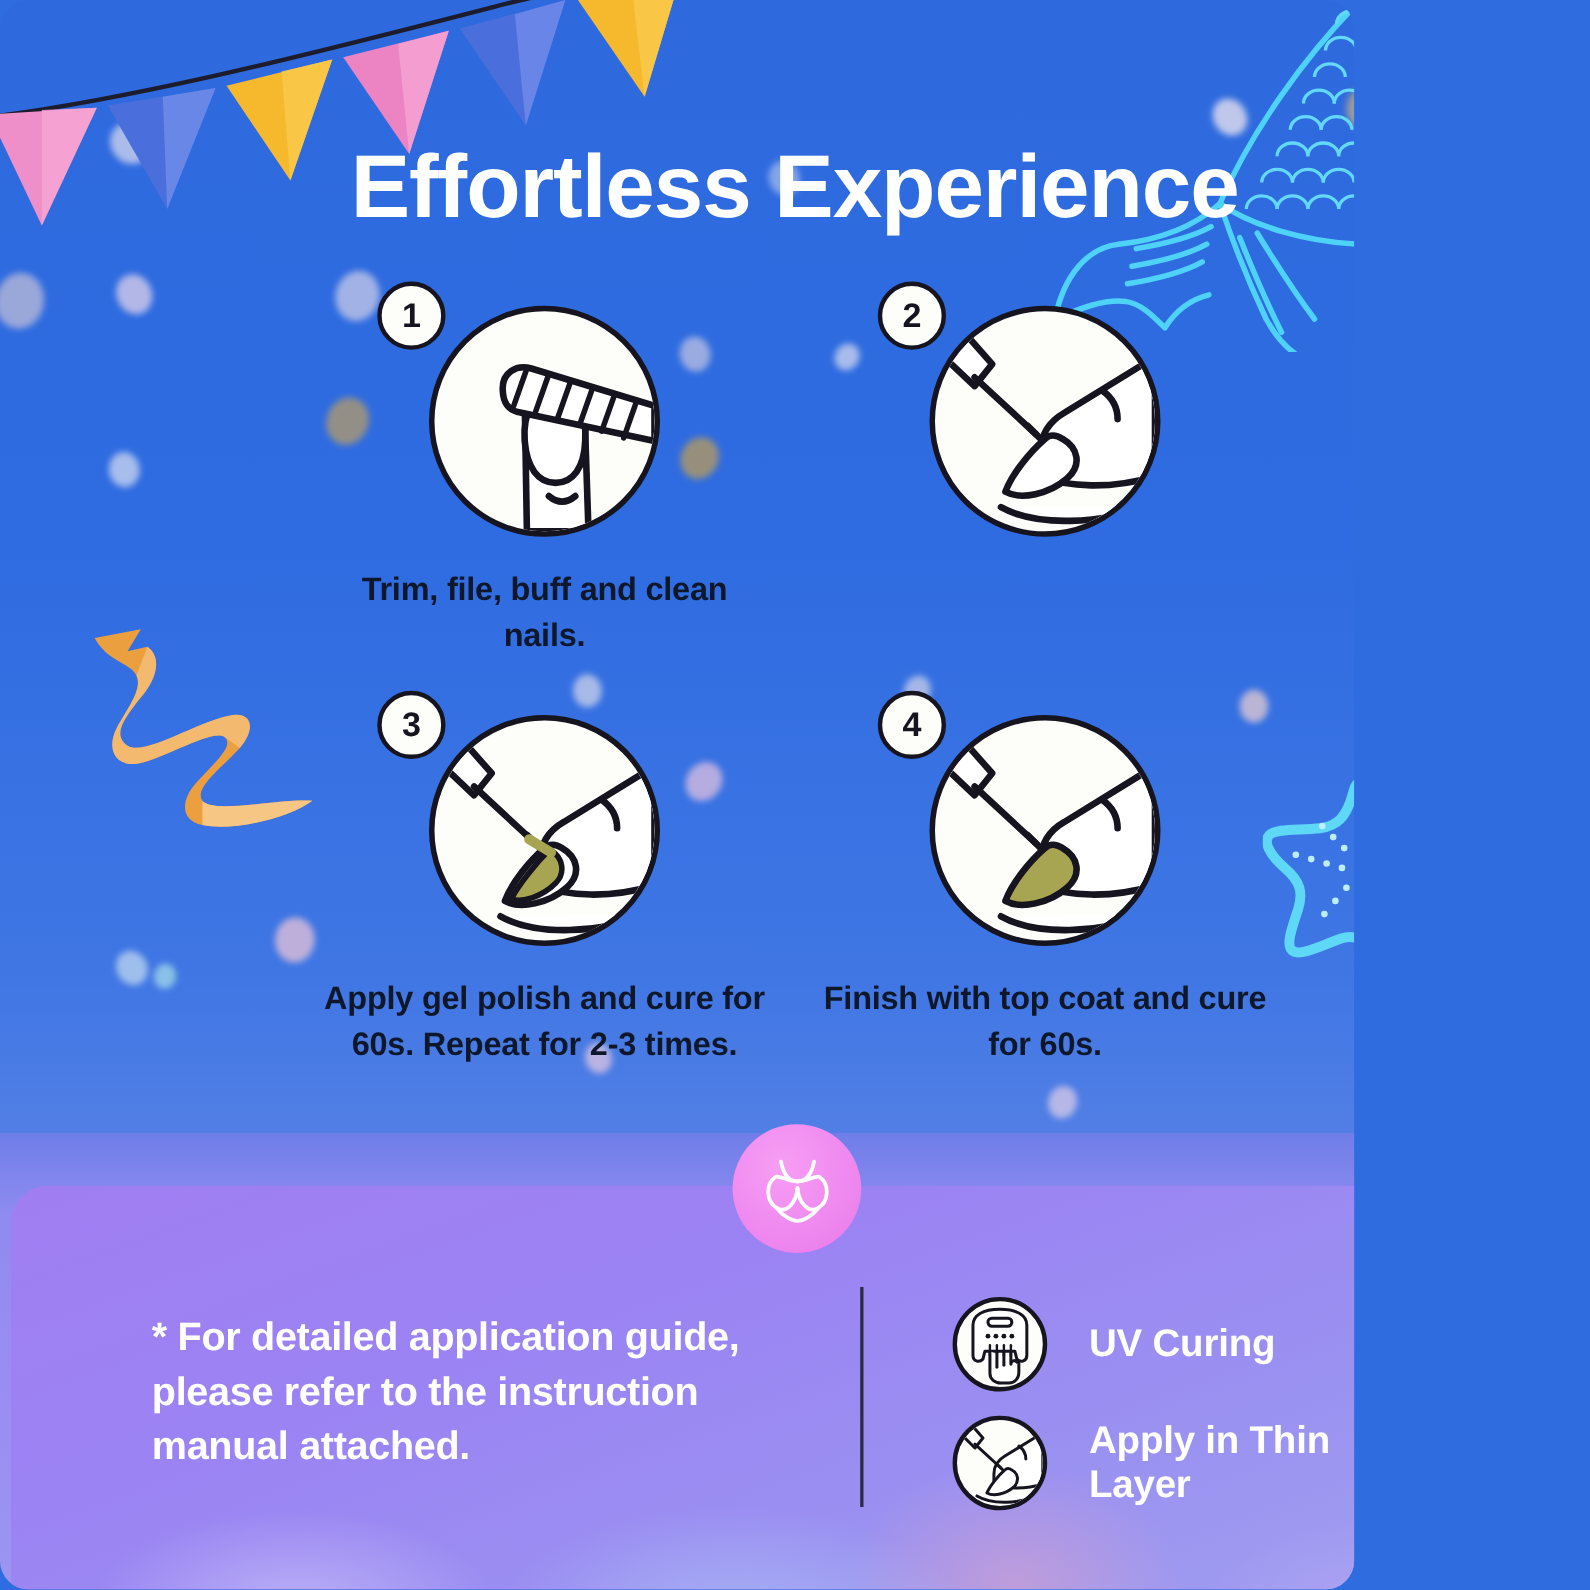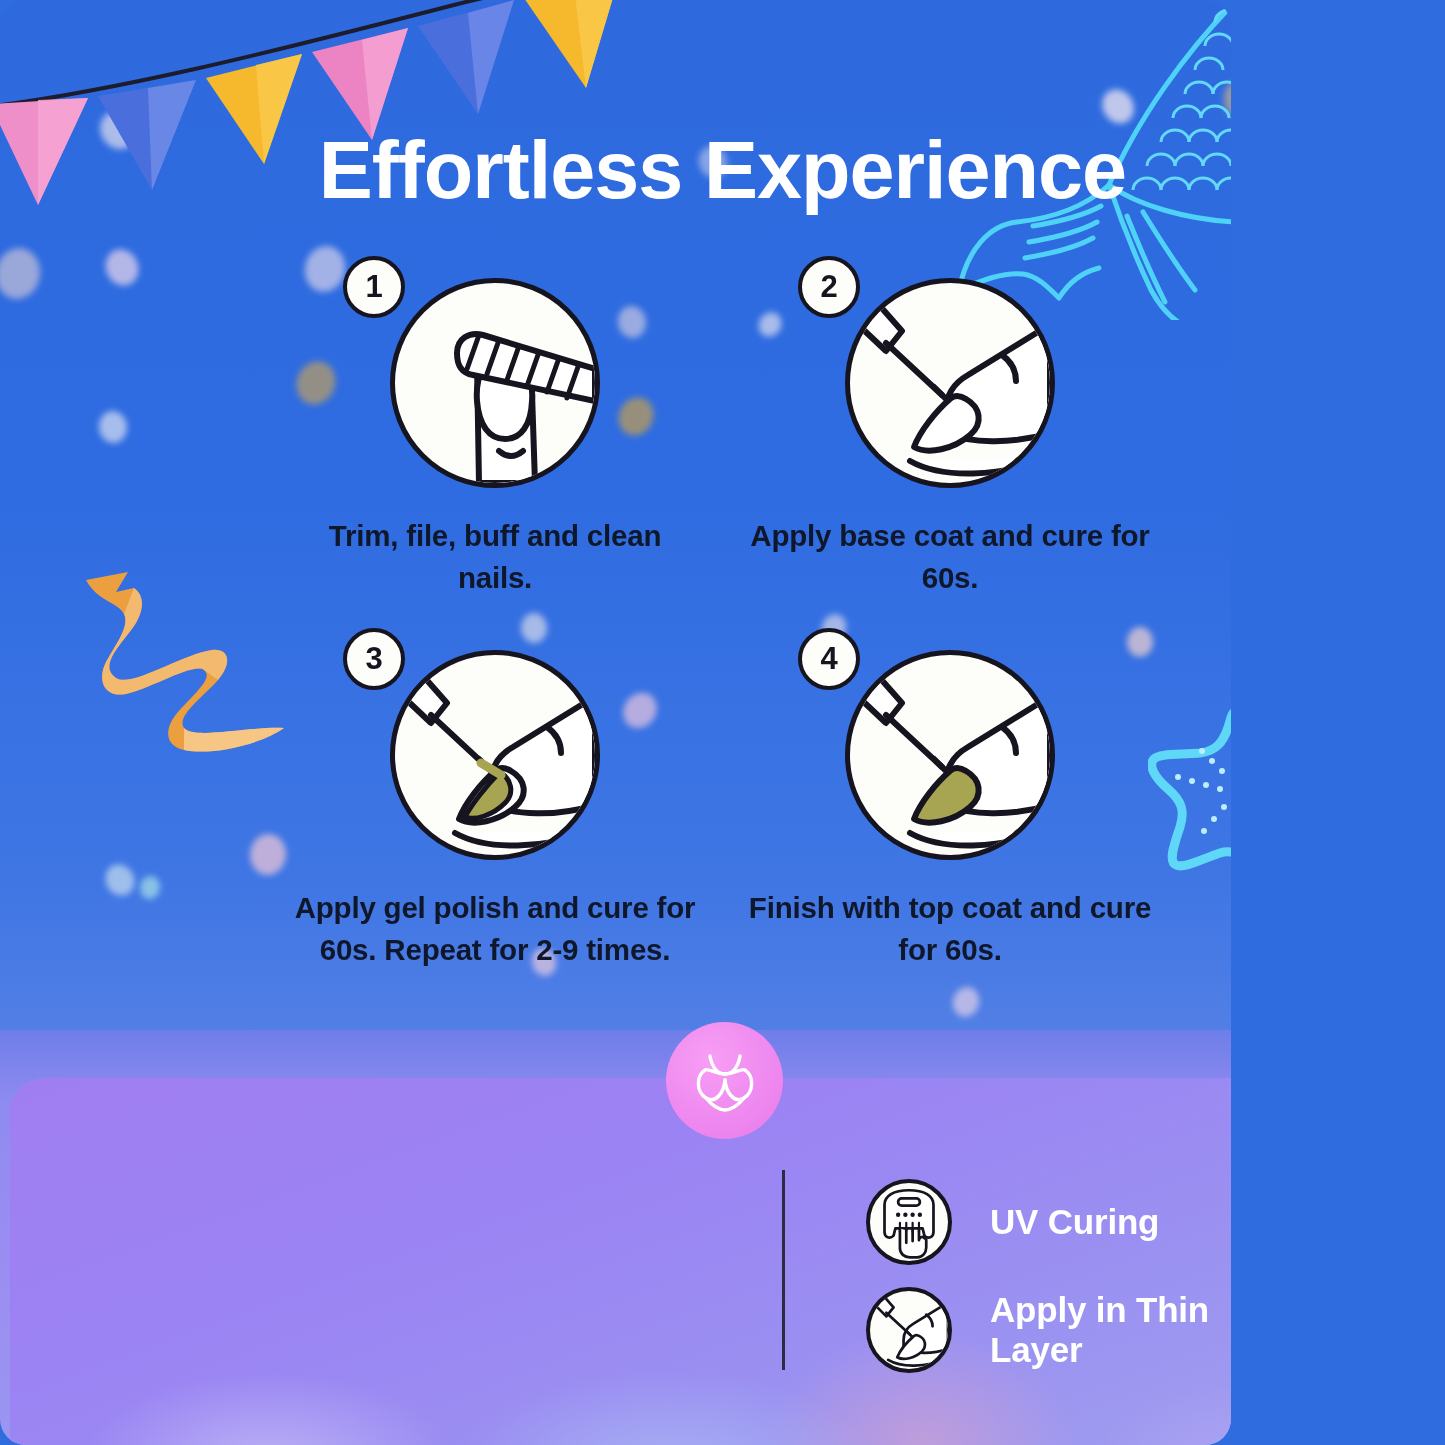--- a/index.html
+++ b/index.html
@@ -294,21 +294,20 @@
                 <path d="M36 60 L92 112"></path>
                 <path d="M84 104 L104 124"></path>
                 <path d="M100 116 C 86 128, 70 148, 64 164 C 78 172, 104 166, 120 152
                          C 134 140, 130 124, 116 116 C 110 112, 104 112, 100 116 Z"></path>
               </g>
               <path d="M152 72 q 14 10 14 26" fill="none" stroke="#15141f" stroke-width="6" stroke-linecap="round"></path>
             </svg>
           </div>
           <div class="badge">2</div>
         </div>
-        <div class="caption">Apply base coat and cure for 60s.</div>
       </div>
 
     </div>
 
     <div class="row row2">
 
       <div class="step">
         <div class="ill-wrap">
           <div class="ill-circle">
             <svg viewBox="0 0 200 200" width="200" height="200">
@@ -323,21 +322,21 @@
               <path d="M100 116 C 86 128, 70 148, 64 164 C 78 172, 104 166, 120 152
                        C 134 140, 130 124, 116 116 C 110 112, 104 112, 100 116 Z" fill="#ffffff" stroke="#15141f" stroke-width="6" stroke-linejoin="round"></path>
               <path d="M104 118 C 92 130, 76 150, 70 162 C 80 166, 98 160, 110 148
                        C 120 138, 116 124, 106 118 Z" fill="#a8a552" stroke="#15141f" stroke-width="5" stroke-linejoin="round"></path>
               <path d="M86 108 L106 120" stroke="#a8a552" stroke-width="9" stroke-linecap="round"></path>
               <path d="M152 72 q 14 10 14 26" fill="none" stroke="#15141f" stroke-width="6" stroke-linecap="round"></path>
             </svg>
           </div>
           <div class="badge">3</div>
         </div>
-        <div class="caption">Apply gel polish and cure for 60s. Repeat for 2-9 times.</div>
+        <div class="caption">Apply gel polish and cure for 60s. Repeat for 2-3 times.</div>
       </div>
 
       <div class="step">
         <div class="ill-wrap">
           <div class="ill-circle">
             <svg viewBox="0 0 200 200" width="200" height="200">
               <g stroke="#15141f" stroke-width="6" fill="#ffffff" stroke-linejoin="round" stroke-linecap="round">
                 <path d="M196 44 L118 92 C 104 100, 96 112, 96 128 L 96 150
                          C 120 160, 160 162, 200 150 L 200 44 Z"></path>
                 <path d="M60 178 C 92 196, 150 194, 196 176"></path>
@@ -366,20 +365,21 @@
         <path d="M22 10 C 24 22, 30 28, 37 28 C 44 28, 50 22, 52 10"></path>
         <path d="M37 28 C 28 28, 20 22, 17 24 C 8 30, 8 46, 18 52
                  C 28 58, 36 46, 37 34"></path>
         <path d="M37 28 C 46 28, 54 22, 57 24 C 66 30, 66 46, 56 52
                  C 46 58, 38 46, 37 34"></path>
         <path d="M18 52 C 24 60, 32 64, 37 64 C 42 64, 50 60, 56 52"></path>
       </g>
     </svg>
   </div>
 
+  <div class="note">* For detailed application guide, please refer to the instruction manual attached.</div>
 
   <div class="divider"></div>
 
   <div class="tips">
     <div class="tip">
       <div class="tip-icon">
         <svg viewBox="0 0 86 86" width="78" height="78">
           <g stroke="#15141f" stroke-width="3" fill="#ffffff" stroke-linejoin="round" stroke-linecap="round">
             <path d="M16 24 C 16 14, 26 8, 43 8 C 60 8, 70 14, 70 24
                      L 70 54 C 70 60, 64 62, 60 58 L 58 50 L 28 50 L 26 58

